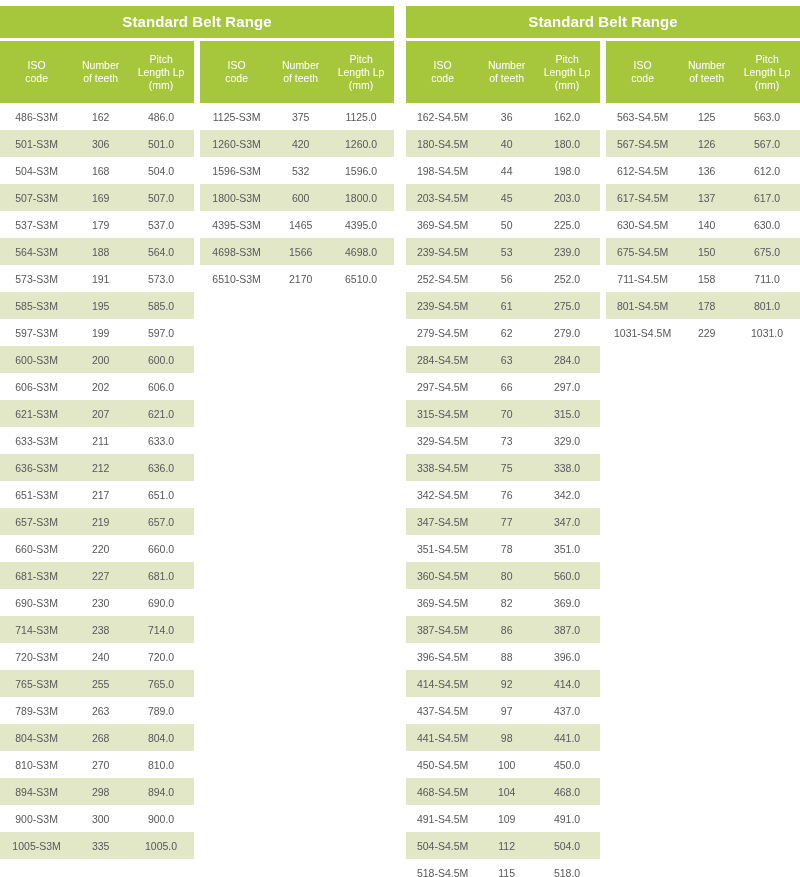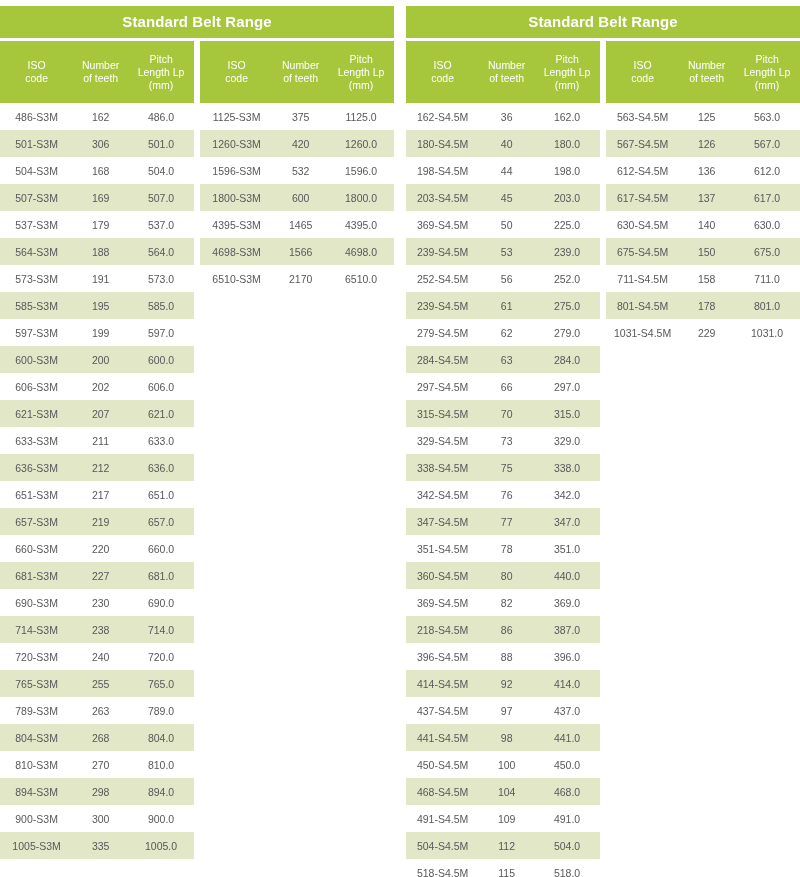--- a/index.html
+++ b/index.html
@@ -417,29 +417,29 @@
                 <td class="col-pitch">347.0</td>
               </tr>
               <tr>
                 <td class="col-iso">351-S4.5M</td>
                 <td class="col-teeth">78</td>
                 <td class="col-pitch">351.0</td>
               </tr>
               <tr>
                 <td class="col-iso">360-S4.5M</td>
                 <td class="col-teeth">80</td>
-                <td class="col-pitch">440.0</td>
+                <td class="col-pitch">560.0</td>
               </tr>
               <tr>
                 <td class="col-iso">369-S4.5M</td>
                 <td class="col-teeth">82</td>
                 <td class="col-pitch">369.0</td>
               </tr>
               <tr>
-                <td class="col-iso">218-S4.5M</td>
+                <td class="col-iso">387-S4.5M</td>
                 <td class="col-teeth">86</td>
                 <td class="col-pitch">387.0</td>
               </tr>
               <tr>
                 <td class="col-iso">396-S4.5M</td>
                 <td class="col-teeth">88</td>
                 <td class="col-pitch">396.0</td>
               </tr>
               <tr>
                 <td class="col-iso">414-S4.5M</td>

